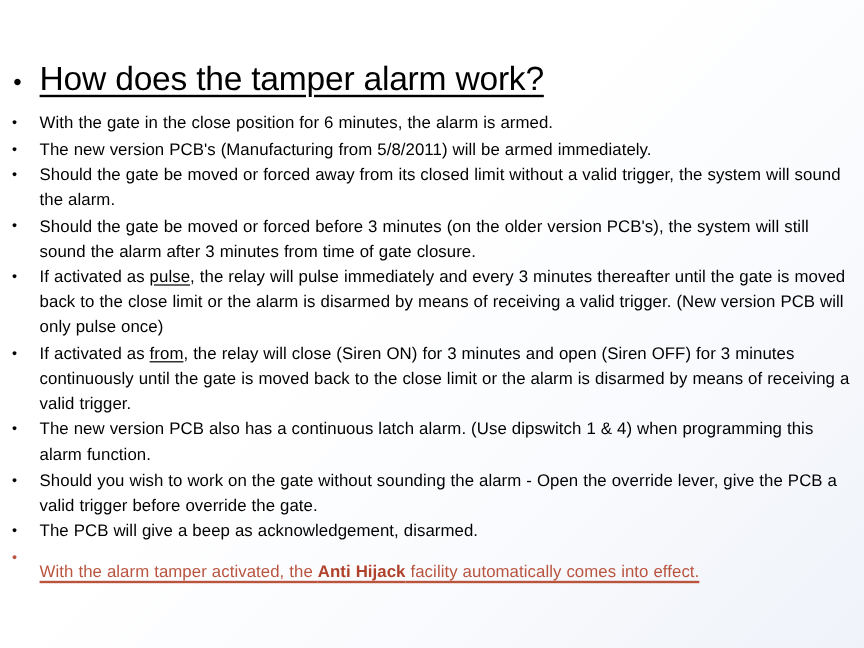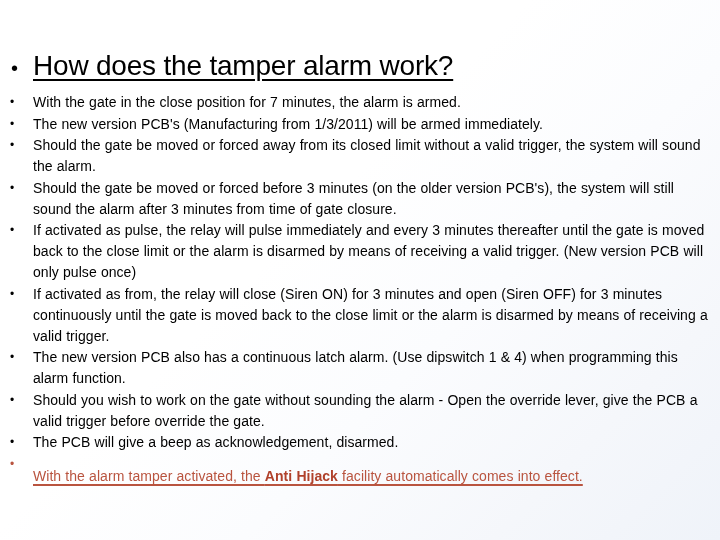--- a/index.html
+++ b/index.html
@@ -86,21 +86,21 @@
   .bullet-text {
     flex: 1 1 auto;
     font-size: 14px;
     line-height: 21px;
     color: #000000;
     text-align: left;
     letter-spacing: 0.05px;
     word-spacing: 0.2px;
   }
 
-  .u { text-underline-offset: 2px; }
+  .u { text-decoration: underline; text-underline-offset: 2px; }
 
   
   .bullet-row.accent .bullet-mark { color: #b9543f; }
   .bullet-row.accent .bullet-text {
     color: #b9543f;
     text-decoration: underline;
     text-underline-offset: 3px;
     text-decoration-thickness: 1.5px;
     margin-top: 12px;
   }
@@ -116,26 +116,26 @@
 
   <div class="title-row">
     <span class="title-bullet">•</span>
     <span class="title-text">How does the tamper alarm work?</span>
   </div>
 
   <div class="body-list">
 
     <div class="bullet-row">
       <span class="bullet-mark">•</span>
-      <span class="bullet-text">With the gate in the close position for 7 minutes, the alarm is armed.</span>
+      <span class="bullet-text">With the gate in the close position for 6 minutes, the alarm is armed.</span>
     </div>
 
     <div class="bullet-row">
       <span class="bullet-mark">•</span>
-      <span class="bullet-text">The new version PCB's (Manufacturing from 1/3/2011) will be armed immediately.</span>
+      <span class="bullet-text">The new version PCB's (Manufacturing from 5/8/2011) will be armed immediately.</span>
     </div>
 
     <div class="bullet-row">
       <span class="bullet-mark">•</span>
       <span class="bullet-text">Should the gate be moved or forced away from its closed limit without a valid trigger, the system will sound the alarm.</span>
     </div>
 
     <div class="bullet-row">
       <span class="bullet-mark">•</span>
       <span class="bullet-text">Should the gate be moved or forced before 3 minutes (on the older version PCB's), the system will still sound the alarm after 3 minutes from time of gate closure.</span>

